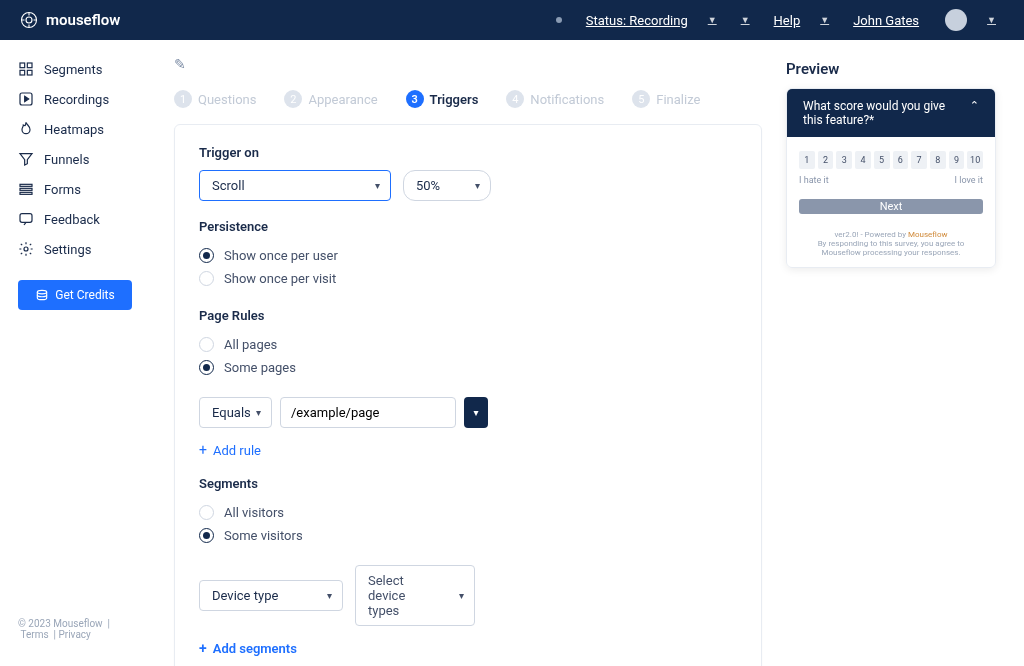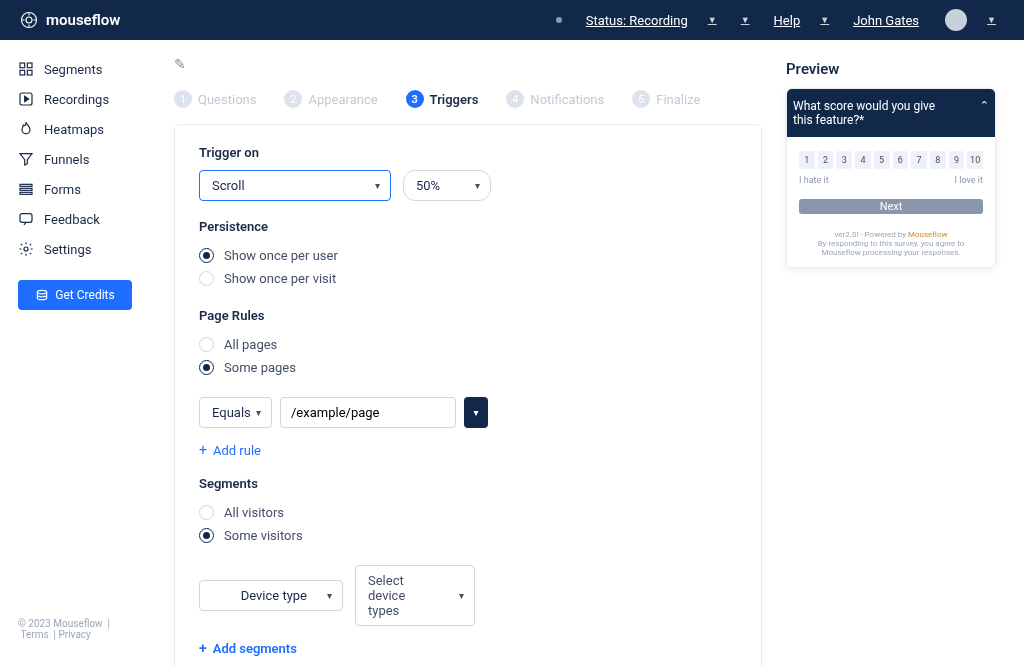--- a/index.html
+++ b/index.html
@@ -36,41 +36,41 @@
 .card { background: #fff; border: 1px solid #e8ecf2; border-radius: 6px; padding: 20px 24px 24px; box-shadow: 0 1px 2px rgba(0,0,0,0.03); }
 .section-label { font-size: 13px; font-weight: 600; margin-bottom: 10px; color: #1a2b4a; }
 .row { display: flex; gap: 12px; align-items: center; margin-bottom: 18px; }
 .select { border: 1px solid #cfd6e1; border-radius: 4px; padding: 7px 35px 7px 12px; font-size: 13px; background: #fff; position: relative; cursor: pointer; display: flex; align-items: center; justify-content: space-between; }
 .select.blue-border { border-color: #1e6fff; }
 .select-caret { position: absolute; right: 10px; font-size: 10px; color: #445069; }
 .w-trigger { width: 192px; }
 .w-pct { width: 88px; border-radius: 12px; }
 .w-equals { width: 73px; }
 .w-page { flex: 1; max-width: 176px; }
-.w-device { width: 144px; justify-content: flex-end; }
+.w-device { width: 144px; }
 .w-devicetypes { width: 120px; }
 
 .radios { margin-bottom: 18px; }
 .radio-opt { display: flex; align-items: center; gap: 10px; font-size: 13px; padding: 4px 0; cursor: pointer; color: #445069; }
 .radio-circle { width: 15px; height: 15px; border: 1.5px solid #cfd6e1; border-radius: 50%; display: inline-flex; align-items: center; justify-content: center; }
 .radio-circle.filled { border-color: #11284b; }
 .radio-circle.filled::after { content: ""; width: 7px; height: 7px; background: #11284b; border-radius: 50%; }
 
 .page-rule-row { display: flex; gap: 8px; margin-bottom: 14px; }
 .text-input { border: 1px solid #cfd6e1; border-radius: 4px; padding: 7px 10px; font-size: 13px; }
 .more-btn { background: #11284b; color: #fff; border-radius: 4px; width: 24px; display: flex; align-items: center; justify-content: center; cursor: pointer; }
 
 .link-add { color: #1e6fff; font-size: 13px; display: flex; align-items: center; gap: 6px; cursor: pointer; margin-bottom: 18px; }
 .link-add.bold { font-weight: 600; }
 .plus { font-size: 14px; }
 
 .preview-col { width: 210px; }
 .preview-title { font-size: 15px; font-weight: 600; margin-bottom: 10px; margin-top: 4px; }
 .preview-box { border: 1px solid #e8ecf2; border-radius: 6px; overflow: hidden; box-shadow: 0 2px 8px rgba(0,0,0,0.08); }
-.preview-header { background: #11284b; color: #fff; padding: 10px 6px; font-size: 12px; display: flex; justify-content: space-between; align-items: flex-start; }
+.preview-header { background: #11284b; color: #fff; padding: 10px 16px; font-size: 12px; display: flex; justify-content: space-between; align-items: flex-start; }
 .preview-body { padding: 14px 12px 10px; text-align: center; }
 .score-row { display: flex; gap: 3px; justify-content: center; margin-bottom: 6px; }
 .score-btn { width: 16px; height: 18px; background: #eef1f5; border: none; font-size: 9px; color: #445069; cursor: pointer; border-radius: 2px; }
 .score-labels { display: flex; justify-content: space-between; font-size: 9px; color: #8a96ab; margin-bottom: 10px; }
 .preview-next { width: 100%; background: #8a96ab; color: #fff; border: none; border-radius: 3px; padding: 1px; font-size: 11px; cursor: pointer; }
 .preview-footer { text-align: center; font-size: 8px; color: #9aa6b8; padding: 6px 10px 10px; }
 .preview-footer .brand { color: #d08a3a; }
 </style>
 </head>
 <body>

